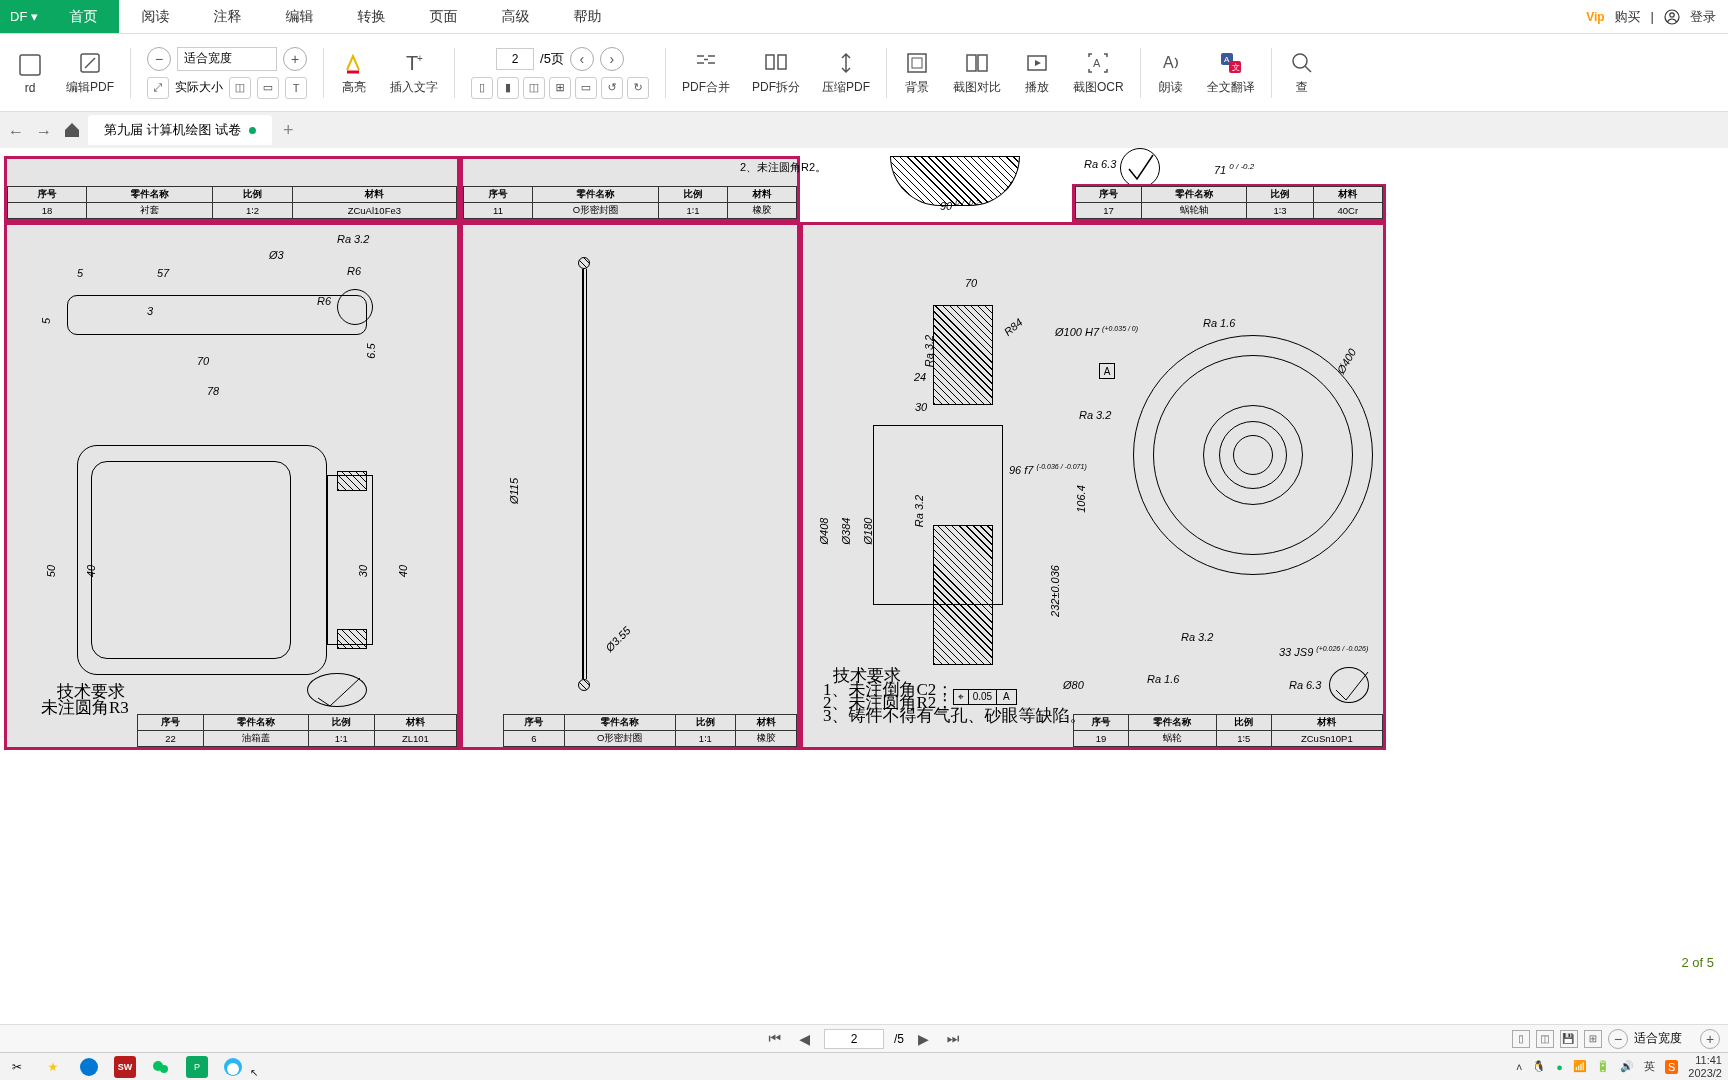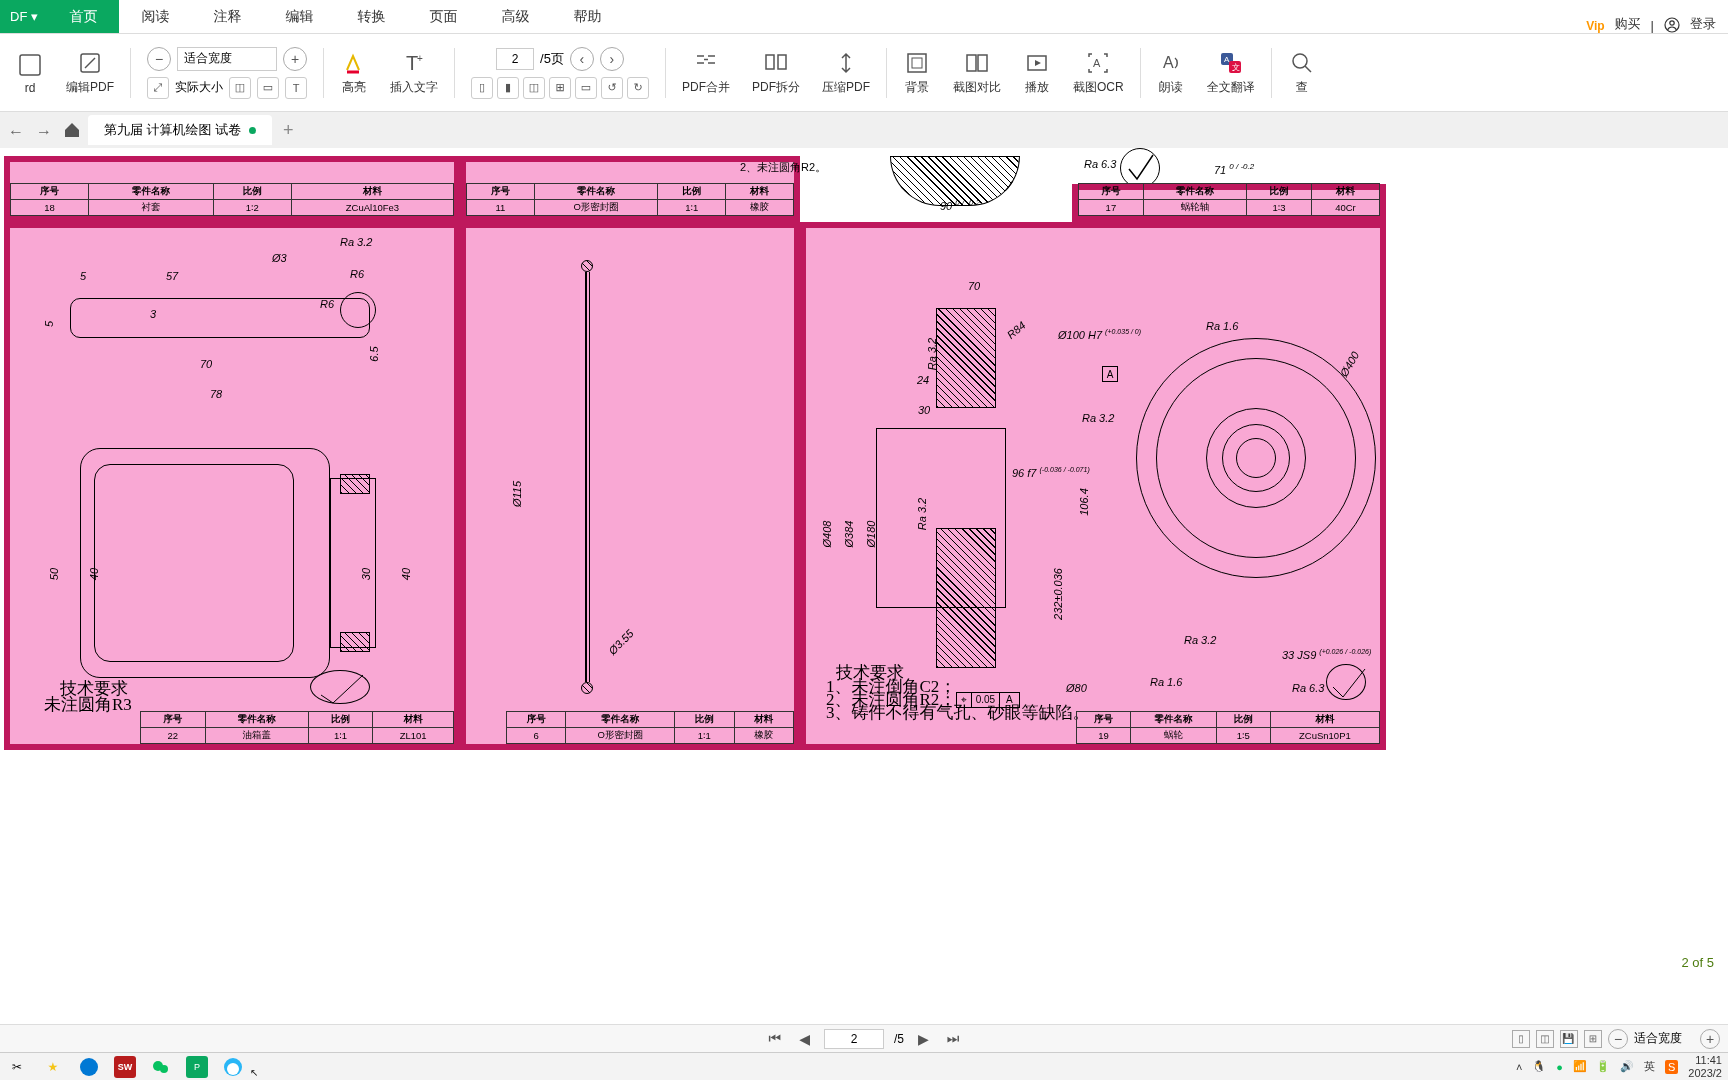--- a/index.html
+++ b/index.html
@@ -3,21 +3,21 @@
 <meta charset="utf-8">
 <style>
 * { margin: 0; padding: 0; box-sizing: border-box; font-family: "Microsoft YaHei", sans-serif; }
 body { width: 1728px; height: 1080px; background: #f5f5f5; overflow: hidden; position: relative; }
 
 
 .menubar { height: 34px; background: #fff; display: flex; align-items: stretch; border-bottom: 1px solid #ddd; }
 .menubar .pdf-btn { background: #0aa860; color: #fff; padding: 0 10px; display: flex; align-items: center; font-size: 13px; }
 .menubar .tab { padding: 0 22px; display: flex; align-items: center; font-size: 14px; color: #333; cursor: pointer; }
 .menubar .tab.active { background: #0aa860; color: #fff; }
-.menubar .right { margin-left: auto; display: flex; align-items: flex-end; gap: 10px; padding-right: 12px; font-size: 13px; color: #333; }
+.menubar .right { margin-left: auto; display: flex; align-items: center; gap: 10px; padding-right: 12px; font-size: 13px; color: #333; }
 .vip { color: #ff9800; font-weight: bold; font-size: 12px; }
 
 
 .toolbar { height: 78px; background: #fff; display: flex; align-items: center; border-bottom: 1px solid #ddd; padding: 0 6px; gap: 2px; }
 .tool-group { display: flex; flex-direction: column; align-items: center; justify-content: center; padding: 4px 10px; height: 100%; }
 .tool-icon { width: 28px; height: 28px; display: flex; align-items: center; justify-content: center; color: #555; }
 .tool-label { font-size: 12px; color: #333; margin-top: 2px; }
 .tool-sep { width: 1px; height: 50px; background: #ddd; margin: 0 4px; }
 .zoom-select { width: 100px; height: 24px; font-size: 12px; border: 1px solid #ccc; padding: 0 6px; }
 .page-input { width: 38px; height: 22px; text-align: center; border: 1px solid #ccc; font-size: 12px; }
@@ -29,21 +29,21 @@
 .tabbar .nav-btn { width: 24px; height: 24px; display: flex; align-items: center; justify-content: center; color: #666; cursor: pointer; }
 .doc-tab { background: #fff; height: 30px; padding: 0 16px; display: flex; align-items: center; font-size: 13px; border-radius: 4px 4px 0 0; gap: 8px; }
 .doc-tab .dot { width: 7px; height: 7px; background: #0aa860; border-radius: 50%; }
 .add-tab { width: 24px; height: 24px; display: flex; align-items: center; justify-content: center; color: #888; font-size: 18px; cursor: pointer; }
 
 
 .content { position: absolute; top: 148px; left: 0; right: 0; bottom: 52px; background: #fff; overflow: hidden; }
 .drawing-page { position: absolute; inset: 0; background: #fff; }
 
 
-.panel { position: absolute; border: 6px solid #be185d; background: #f9a8d4; }
+.panel { position: absolute; border: 3px solid #be185d; background: #e5e5e5; }
 .title-block { position: absolute; bottom: 0; right: 0; font-size: 10px; }
 .title-block table { border-collapse: collapse; }
 .title-block td, .title-block th { border: 1px solid #333; padding: 1px 6px; height: 12px; font-size: 9.5px; text-align: center; white-space: nowrap; }
 
 
 .dim-text { position: absolute; font-size: 11px; font-style: italic; color: #000; }
 .tech-req { position: absolute; font-size: 17px; font-family: "STKaiti","KaiTi",serif; }
 .tech-req-sub { font-size: 17px; }
 .watermark { position: absolute; font-size: 80px; color: rgba(200,200,200,0.15); transform: rotate(-20deg); font-family: "STKaiti","KaiTi",serif; pointer-events: none; }
 
@@ -385,21 +385,21 @@
               <td>0</td>
             </tr>
       </tbody>
         </table>
     </div>
 
     <div class="panel" style="left:4px;top:74px;width:456px;height:528px">
       <div class="dim-text" style="left:330px;top:8px">Ra 3.2</div>
       <div class="dim-text" style="left:262px;top:24px">Ø3</div>
       <div class="dim-text" style="left:70px;top:42px">5</div>
-      <div class="dim-text" style="left:156px;top:42px">57</div>
+      <div class="dim-text" style="left:150px;top:42px">57</div>
       <div class="dim-text" style="left:140px;top:80px">3</div>
       <div class="dim-text" style="left:340px;top:40px">R6</div>
       <div class="dim-text" style="left:310px;top:70px">R6</div>
       <div class="dim-text" style="left:36px;top:90px;transform:rotate(-90deg)">5</div>
       <div class="dim-text" style="left:356px;top:120px;transform:rotate(-90deg)">6.5</div>
       <div class="dim-text" style="left:190px;top:130px">70</div>
       <div class="dim-text" style="left:200px;top:160px">78</div>
 
       <div class="sketch-rect" style="left:60px;top:70px;width:300px;height:40px;border-radius:10px"></div>
       <div class="sketch-circle" style="left:330px;top:64px;width:36px;height:36px"></div>

